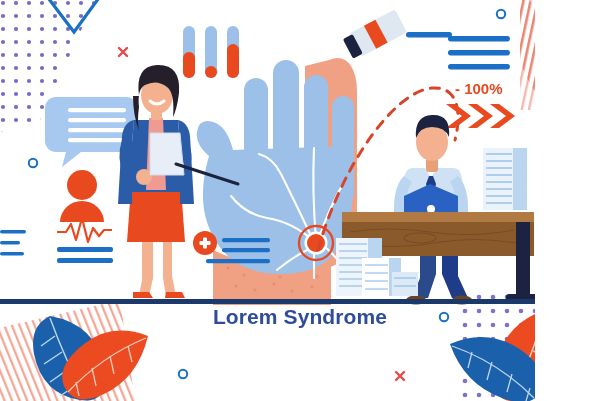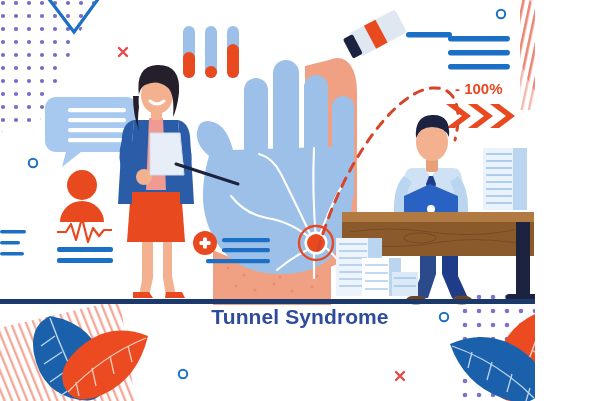--- a/index.html
+++ b/index.html
@@ -348,15 +348,15 @@
     <g>
       <path d="M450 344 q14 40 52 54 q32 12 40 -10 q6 -20 -24 -40 q-32 -20 -68 -4 z" fill="#1b60ab"></path>
       <g stroke="#cfe2f5" stroke-width="1.3" fill="none" opacity="0.9">
         <path d="M452 346 q46 16 82 52"></path>
         <path d="M472 352 l-4 16 M492 362 l-5 18 M512 374 l-5 18 M530 388 l-4 13"></path>
       </g>
     </g>
   </svg>
 
   <div id="pct">- 100%</div>
-  <div id="title">Tunnel Syndrome</div>
+  <div id="title">Lorem Syndrome</div>
 
 </div>
 
 </body></html>

